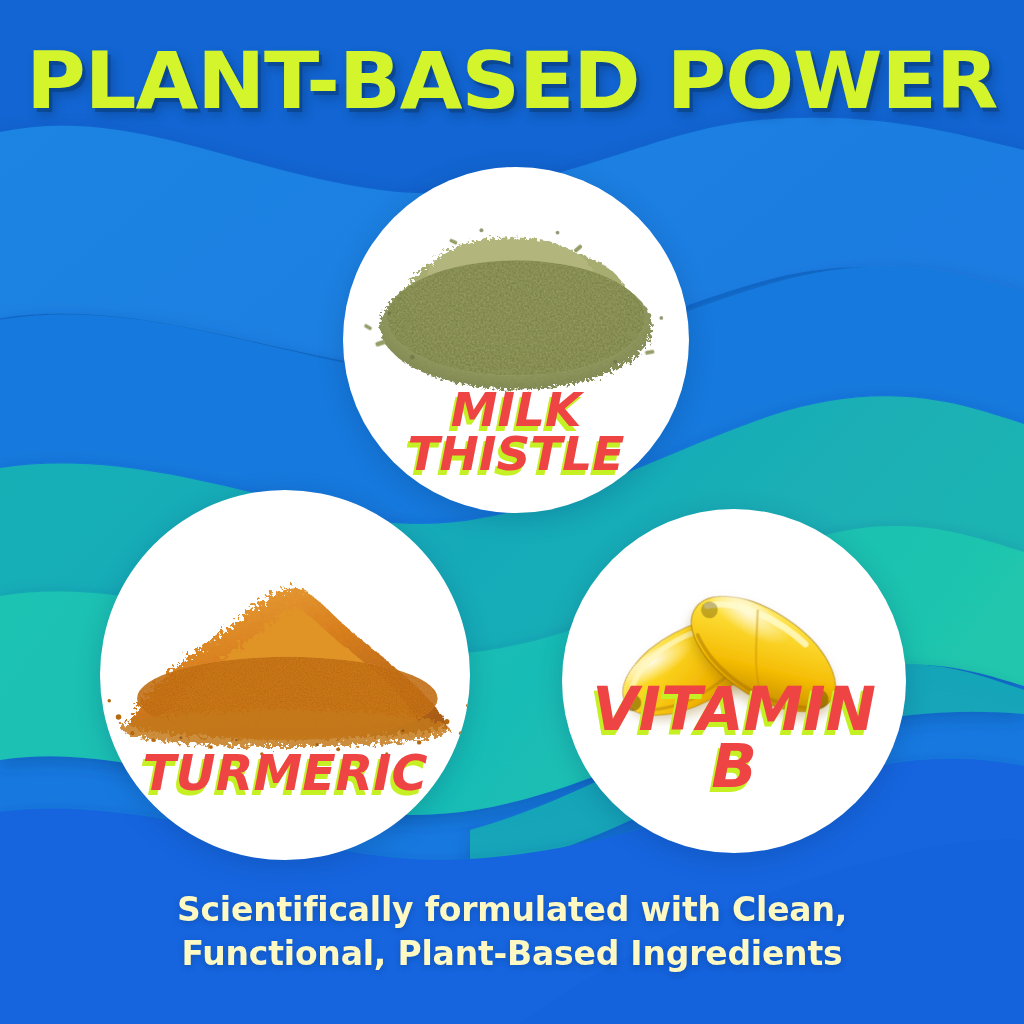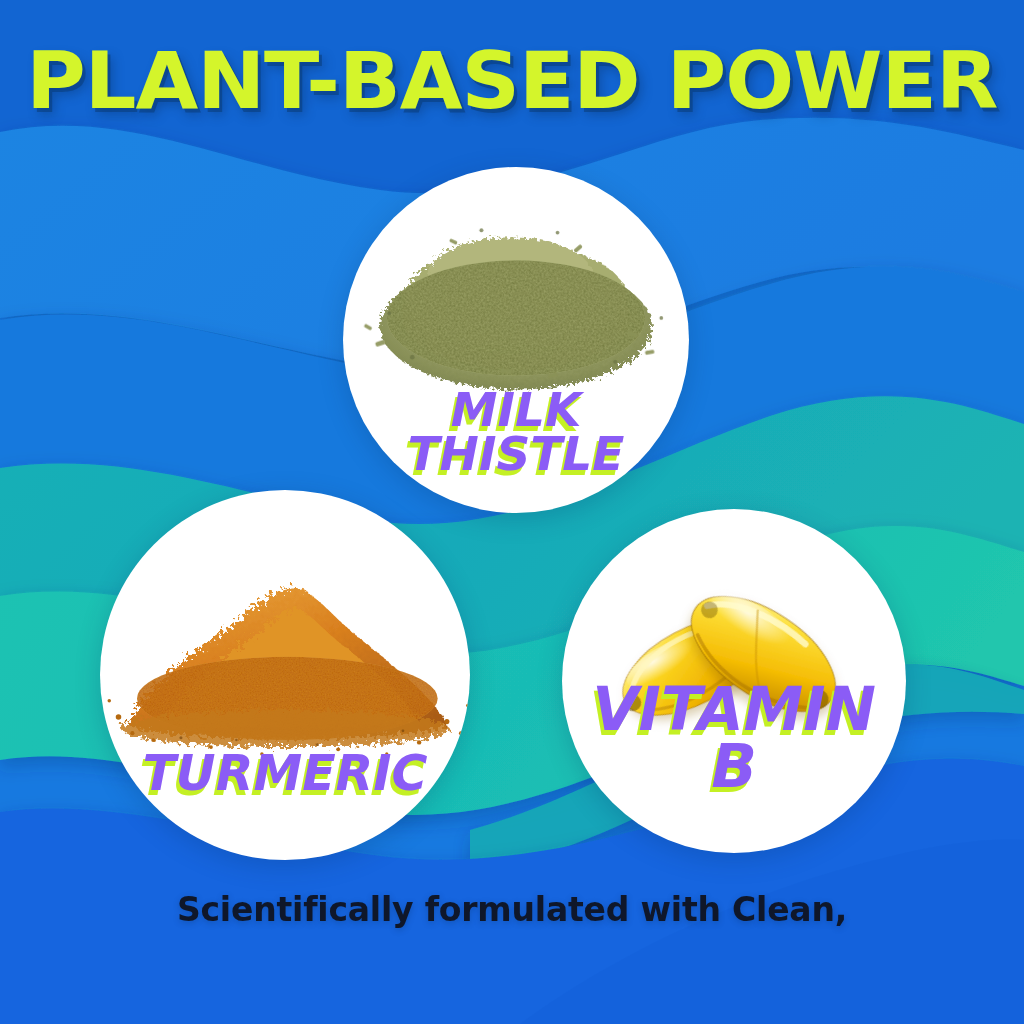--- a/index.html
+++ b/index.html
@@ -66,21 +66,21 @@
     display: block;
   }
   .circle .cap {
     position: absolute;
     left: 0;
     right: 0;
     text-align: center;
     font-family: "DejaVu Sans", sans-serif;
     font-weight: 700;
     font-style: italic;
-    color: #8b5cf6;
+    color: #ef4444;
     line-height: .95;
     letter-spacing: 0px;
     text-shadow: -3px 5px 0 #c4f024;
     white-space: pre-line;
   }
 
   
   #circle-milk-thistle { left: 343px; top: 167px; width: 346px; height: 346px; }
   #circle-milk-thistle .photo { top: 38px; height: 196px; }
   #circle-milk-thistle .cap { bottom: 36px; font-size: 47px; }
@@ -102,21 +102,21 @@
     position: absolute;
     left: 62px;
     right: 62px;
     top: 888px;
     text-align: center;
     z-index: 40;
     font-family: "DejaVu Sans", sans-serif;
     font-weight: 700;
     font-size: 33px;
     line-height: 1.33;
-    color: #0f172a;
+    color: #fef9c3;
     letter-spacing: -0.2px;
     text-shadow: 0 2px 6px rgba(6,44,96,.30);
   }
   .caption .l { display: block; }
 </style>
 </head>
 <body>
 
 <div id="poster">
 
@@ -339,15 +339,16 @@
           <ellipse cx="246" cy="104" rx="9" ry="9" fill="#5a3f00" opacity="0.45"></ellipse>
           <ellipse cx="112" cy="92" rx="8" ry="8" fill="#5a3f00" opacity="0.35"></ellipse>
         </g>
       </svg>
     </div>
     <div class="cap">VITAMIN B</div>
   </div>
 
   <div class="caption">
     <span class="l">Scientifically formulated with Clean,</span>
+    <span class="l">Functional, Plant-Based Ingredients</span>
   </div>
 
 </div>
 
 </body></html>

